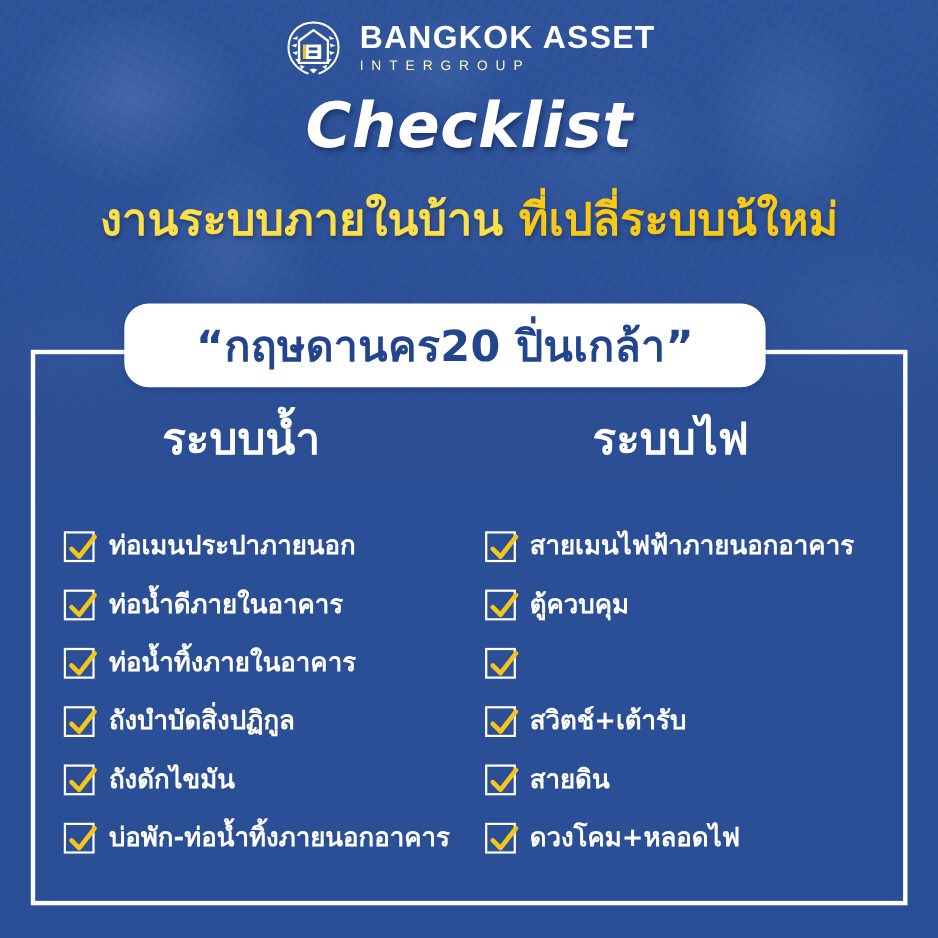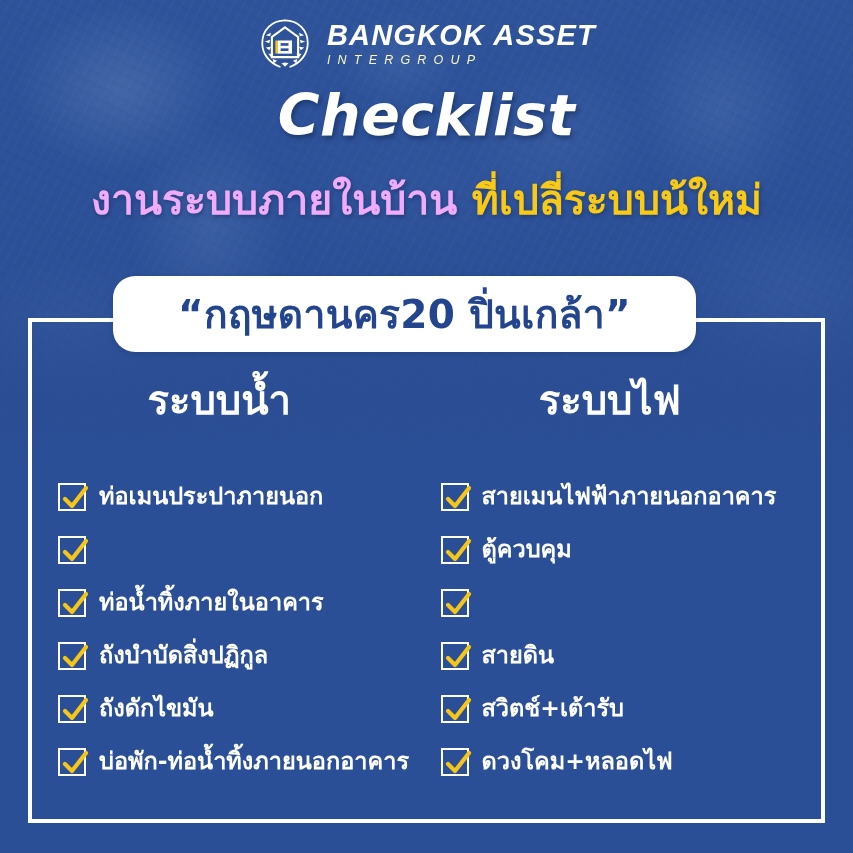--- a/index.html
+++ b/index.html
@@ -50,21 +50,21 @@
   
   .logo-row {
     position: absolute;
     top: 16px; left: 0; right: 0;
     display: flex;
     align-items: center;
     justify-content: center;
     gap: 14px;
   }
   .crest { width: 56px; height: 56px; display: block; }
-  .brand-block { display: flex; flex-direction: column; justify-content: center; font-style: italic; }
+  .brand-block { display: flex; flex-direction: column; justify-content: center; }
   .brand-name {
     color: #ffffff;
     font-size: 29px;
     font-weight: bold;
     letter-spacing: 1.2px;
     line-height: 1.02;
     font-family: "Liberation Sans", sans-serif;
   }
   .brand-sub {
     color: #fef9c3;
@@ -91,21 +91,21 @@
     position: absolute;
     top: 178px; left: 0; right: 0;
     text-align: center;
     font-size: 41px;
     font-weight: bold;
     line-height: 1.1;
     font-family: "DejaVu Sans", sans-serif;
     text-shadow: 1px 2px 4px rgba(14,36,80,.45);
     white-space: nowrap;
   }
-  .thai-head .w { color: #f0abfc; }
+  .thai-head .w { color: #fde047; }
   .thai-head .y { color: #f8c915; }
 
   
   .banner {
     position: absolute;
     top: 276px;
     left: 113px;
     width: 583px;
     height: 76px;
     background: #ffffff;
@@ -262,20 +262,21 @@
           </span>
           <span class="item-label">ท่อเมนประปาภายนอก</span>
         </div>
 
         <div class="item">
           <span class="checkbox">
             <svg viewBox="0 0 32 32">
                 <path d="M6 17 L13 24 L27 6" fill="none" stroke="#f5c518" stroke-width="4.2" stroke-linecap="round" stroke-linejoin="round"></path>
               </svg>
           </span>
+          <span class="item-label">ท่อน้ำดีภายในอาคาร</span>
         </div>
 
         <div class="item">
           <span class="checkbox">
             <svg viewBox="0 0 32 32">
                 <path d="M6 17 L13 24 L27 6" fill="none" stroke="#f5c518" stroke-width="4.2" stroke-linecap="round" stroke-linejoin="round"></path>
               </svg>
           </span>
           <span class="item-label">ท่อน้ำทิ้งภายในอาคาร</span>
         </div>
@@ -339,30 +340,30 @@
               </svg>
           </span>
         </div>
 
         <div class="item">
           <span class="checkbox">
             <svg viewBox="0 0 32 32">
                 <path d="M6 17 L13 24 L27 6" fill="none" stroke="#f5c518" stroke-width="4.2" stroke-linecap="round" stroke-linejoin="round"></path>
               </svg>
           </span>
+          <span class="item-label">สวิตช์+เต้ารับ</span>
+        </div>
+
+        <div class="item">
+          <span class="checkbox">
+            <svg viewBox="0 0 32 32">
+                <path d="M6 17 L13 24 L27 6" fill="none" stroke="#f5c518" stroke-width="4.2" stroke-linecap="round" stroke-linejoin="round"></path>
+              </svg>
+          </span>
           <span class="item-label">สายดิน</span>
-        </div>
-
-        <div class="item">
-          <span class="checkbox">
-            <svg viewBox="0 0 32 32">
-                <path d="M6 17 L13 24 L27 6" fill="none" stroke="#f5c518" stroke-width="4.2" stroke-linecap="round" stroke-linejoin="round"></path>
-              </svg>
-          </span>
-          <span class="item-label">สวิตช์+เต้ารับ</span>
         </div>
 
         <div class="item">
           <span class="checkbox">
             <svg viewBox="0 0 32 32">
                 <path d="M6 17 L13 24 L27 6" fill="none" stroke="#f5c518" stroke-width="4.2" stroke-linecap="round" stroke-linejoin="round"></path>
               </svg>
           </span>
           <span class="item-label">ดวงโคม+หลอดไฟ</span>
         </div>

